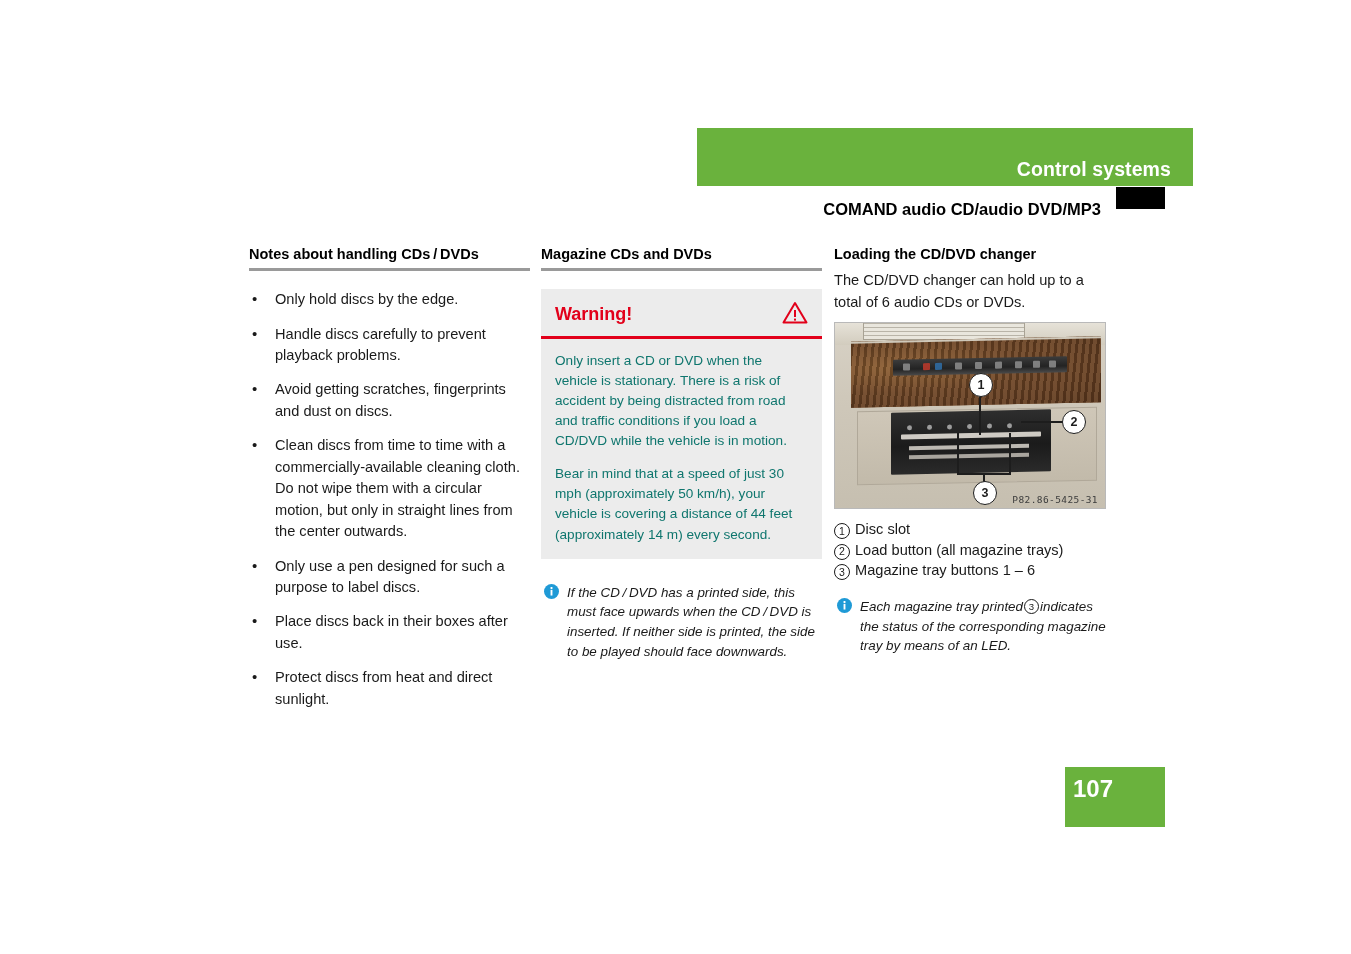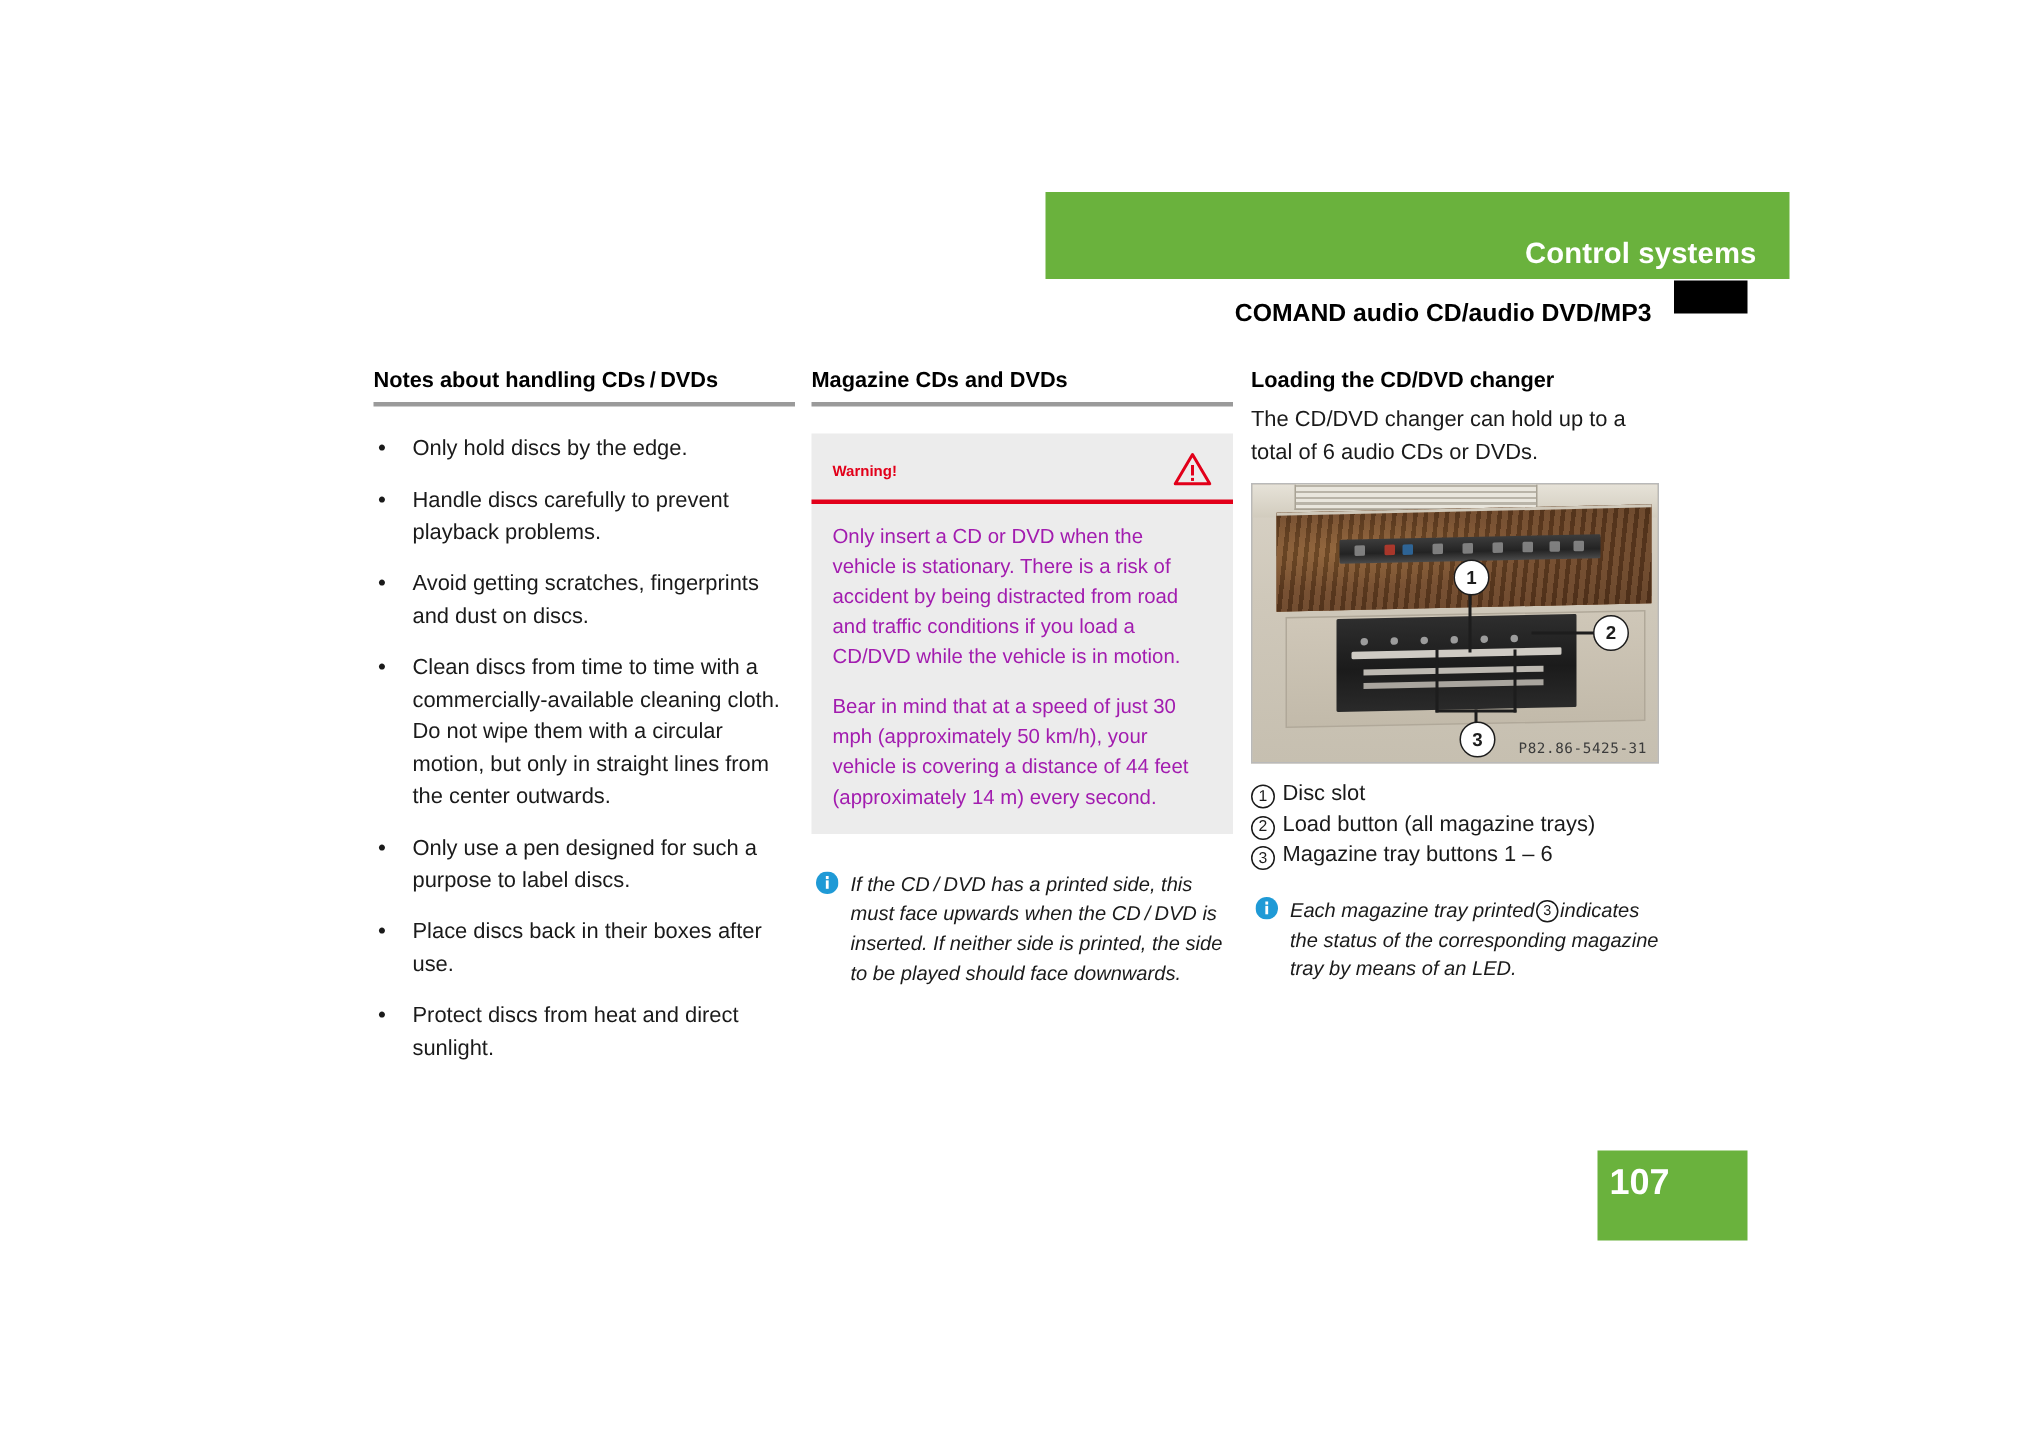--- a/index.html
+++ b/index.html
@@ -124,41 +124,41 @@
     background: #ececec;
     padding: 0;
     margin-top: 0px;
   }
   .warn-head {
     position: relative;
     padding: 15px 14px 11px 14px;
   }
   .warn-title {
     color: #e2001a;
-    font-size: 10px;
+    font-size: 18px;
     font-weight: bold;
   }
   .warn-icon {
     position: absolute;
     right: 14px;
     top: 12px;
   }
   .warn-sep {
     height: 2.5px;
     background: #e2001a;
     margin: 0 0px;
   }
   .warn-body {
     padding: 12px 14px 14px 14px;
   }
   .warn-body p {
     margin: 0 0 13px 0;
     font-size: 13.6px;
     line-height: 1.48;
-    color: #a21caf;
+    color: #0f766e;
   }
   .warn-body p:last-child { margin-bottom: 0; }
 
   
   .note {
     position: relative;
     margin-top: 24px;
     padding-left: 26px;
     font-style: italic;
     font-size: 13.4px;

